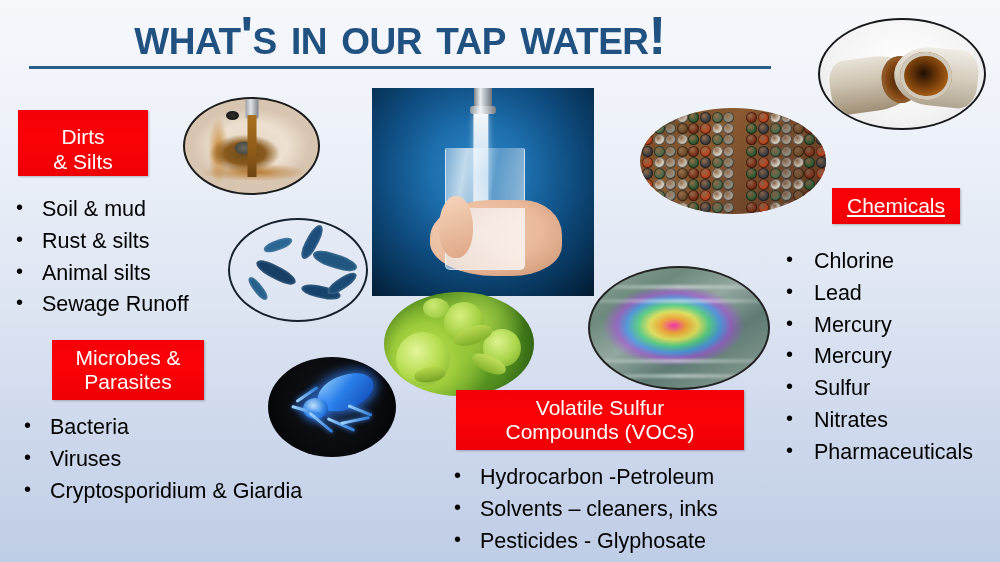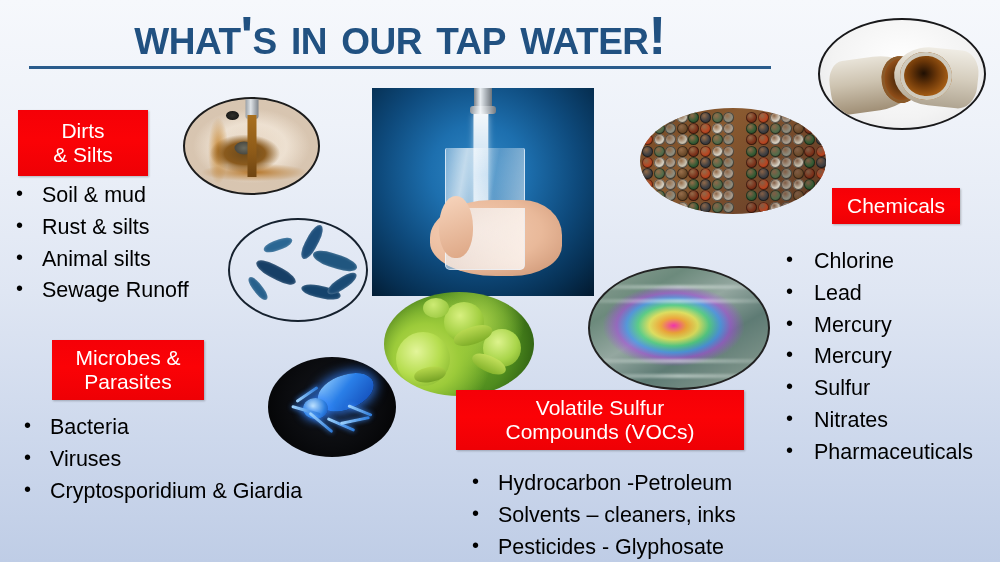--- a/index.html
+++ b/index.html
@@ -31,43 +31,43 @@
     position:absolute;
     background: linear-gradient(to bottom,#f50007 0%, #fb0206 45%, #ee0005 100%);
     color:#ffffff;
     text-align:center;
     font-size:21px;
     line-height:1.16;
     display:flex; align-items:center; justify-content:center;
     box-shadow: 1px 1px 2px rgba(0,0,0,.25);
     padding:2px 6px;
   }
-  #box-dirts     { left:18px;  top:110px; width:130px; height:66px; }
+  #box-dirts     { left:18px;  top:110px; width:130px; height:66px;align-items:flex-end; }
   #box-microbes  { left:52px;  top:340px; width:152px; height:60px; }
   #box-voc       { left:456px; top:390px; width:288px; height:60px; }
-  #box-chemicals { left:832px; top:188px; width:128px; height:36px; font-size:21px;}
+  #box-chemicals { left:832px; top:188px; width:128px; height:36px; font-size:21px;text-decoration:underline;}
 
   
   .bullets { position:absolute; color:#000; }
   .bullets li {
     list-style:none;
     position:relative;
     padding-left:30px;
     font-size:21.5px;
     line-height:1.48;
     white-space:nowrap;
   }
   .bullets li::before {
     content:"\2022";
     position:absolute; left:4px; top:-1px;
     font-size:20px; color:#000;
   }
-  #list-dirts     { left:12px;  top:180px; }
+  #list-dirts     { left:12px;  top:194px; }
   #list-microbes  { left:20px;  top:412px; }
-  #list-voc       { left:468px; top:462px;margin-top:6px; }
+  #list-voc       { left:450px; top:462px; }
   #list-chemicals { left:782px; top:246px; }
   #list-chemicals li { padding-left:32px; }
 
   
   .photo { position:absolute; overflow:hidden; }
   .oval  { border-radius:50%; }
 
   
   #img-sink { left:183px; top:97px; width:137px; height:98px;
     border:2.5px solid #1c1c1c; border-radius:50%;

